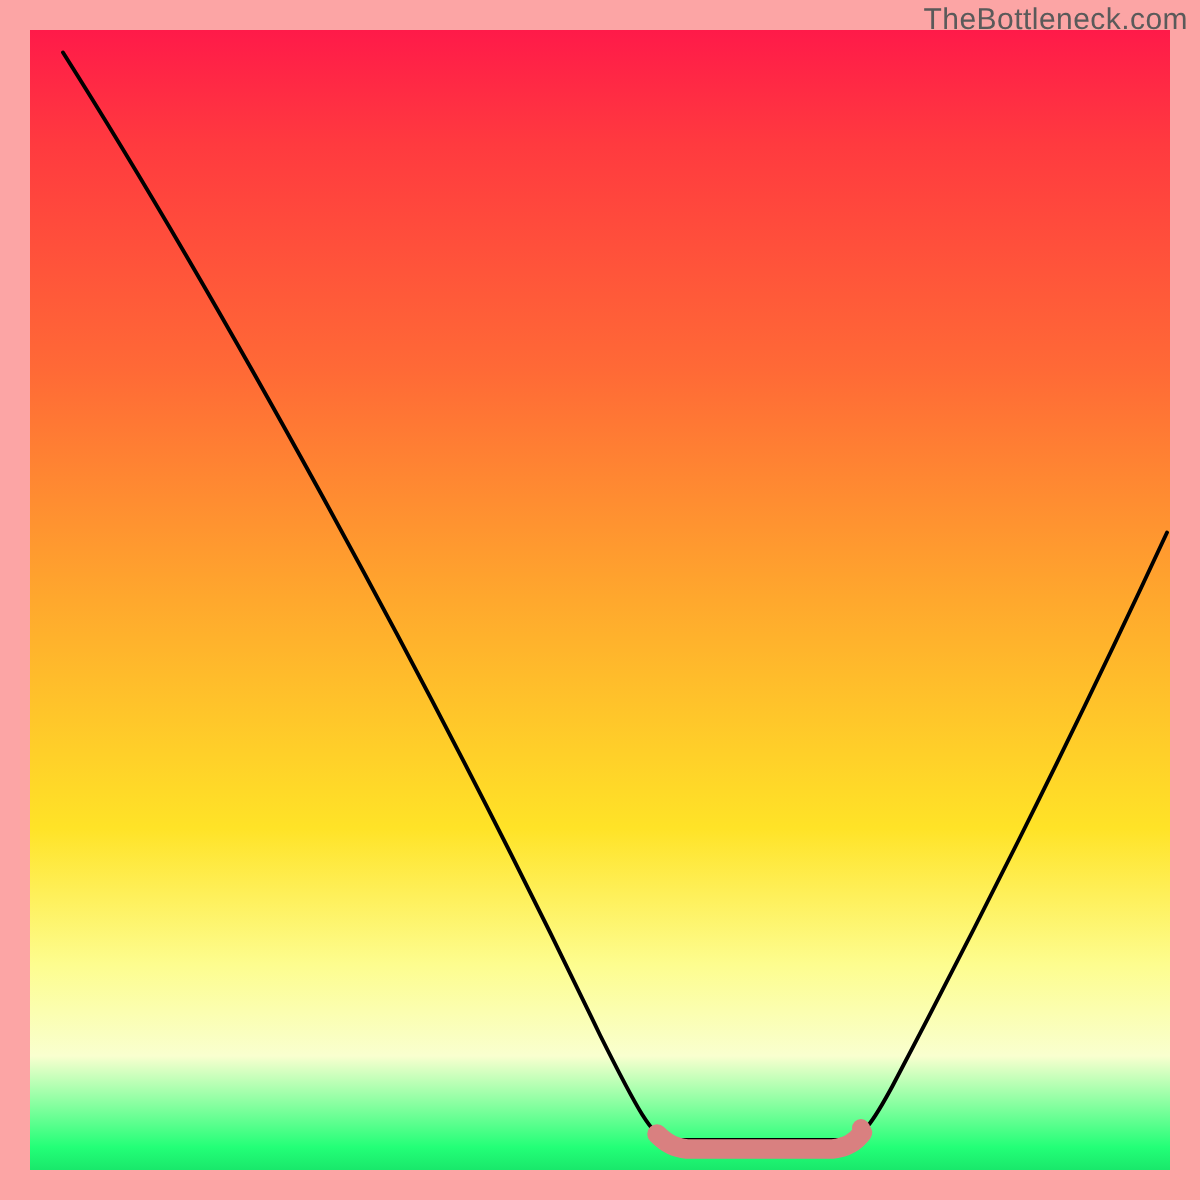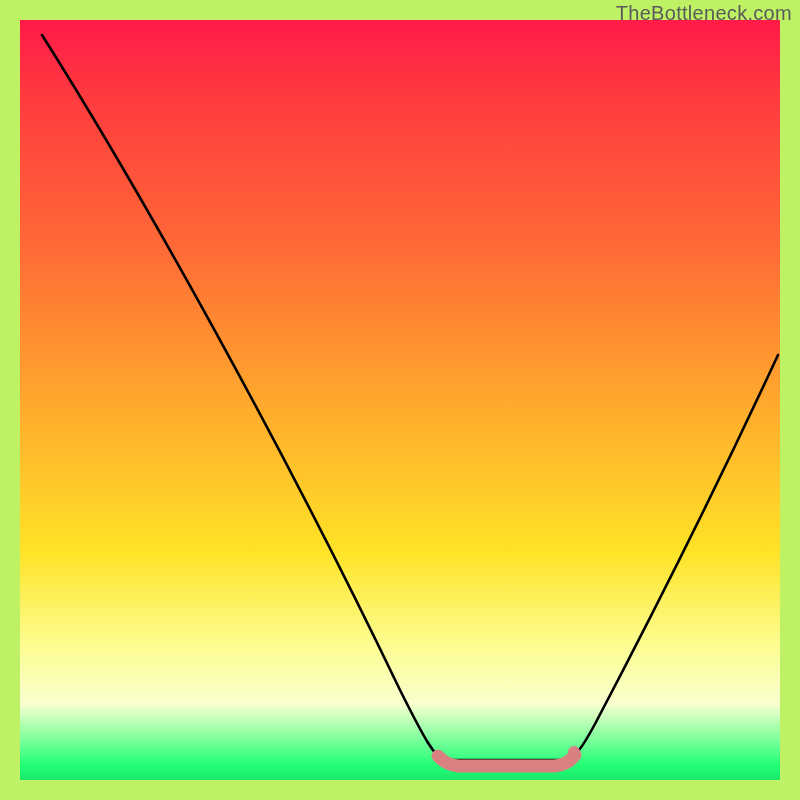--- a/index.html
+++ b/index.html
@@ -9,21 +9,21 @@
     height: 800px;
     background: #000;
     font-family: Arial, Helvetica, sans-serif;
     overflow: hidden;
   }
 
   .stage {
     position: relative;
     width: 800px;
     height: 800px;
-    background: #bef264;
+    background: #fca5a5;
   }
 
   .plot-box {
     position: absolute;
     left: 20px;
     top: 20px;
     width: 760px;
     height: 760px;
     box-sizing: border-box;
     overflow: hidden;

